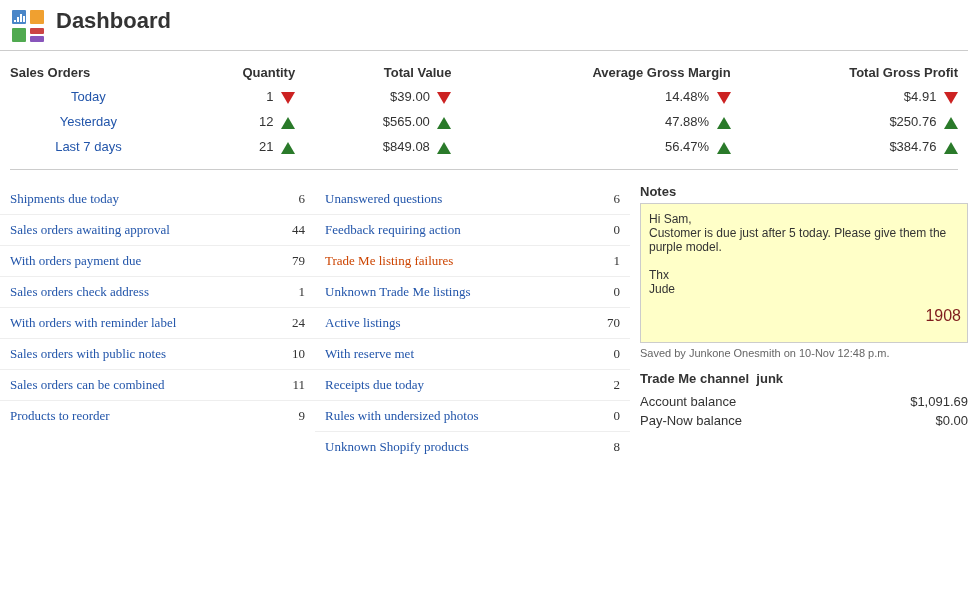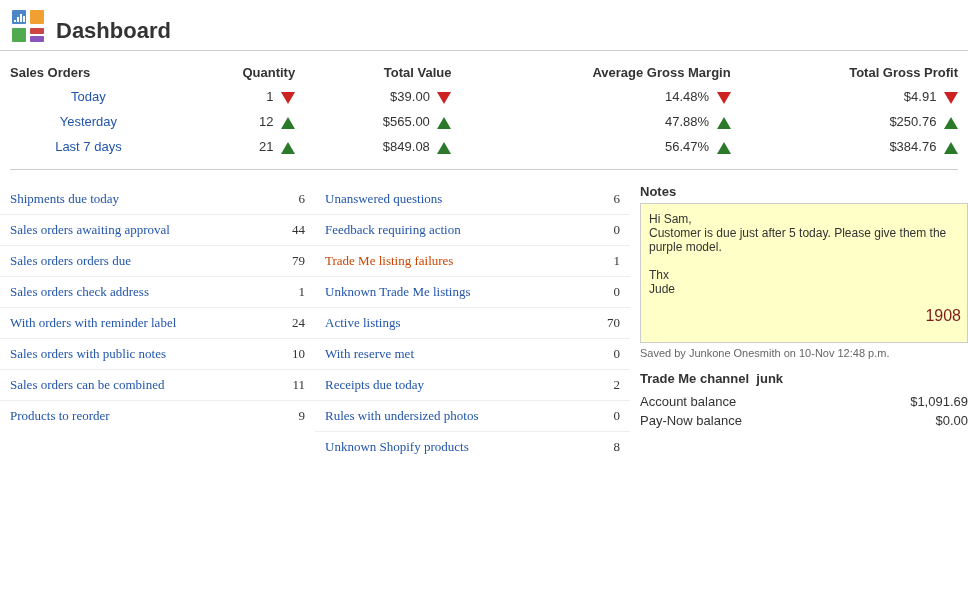--- a/index.html
+++ b/index.html
@@ -1,18 +1,18 @@
 <!DOCTYPE html>
 <html><head>
   <meta charset="utf-8">
   <style>
     * { box-sizing: border-box; margin: 0; padding: 0; }
     body { font-family: Arial, sans-serif; font-size: 13px; background: #fff; color: #333; width: 968px; }
 
-    .header { display: flex; align-items: flex-end; padding: 8px 18px 6px 10px; border-bottom: 1px solid #ccc; }
+    .header { display: flex; align-items: flex-start; padding: 8px 18px 6px 10px; border-bottom: 1px solid #ccc; }
     .header-icon { width: 36px; height: 36px; margin-right: 10px; }
     .header-title { font-size: 22px; font-weight: bold; color: #333; }
 
     .sales-table { width: 100%; border-collapse: collapse; margin: 10px 0; }
     .sales-table th { font-weight: bold; color: #333; padding: 4px 10px; text-align: right; font-size: 13px; }
     .sales-table th:first-child { text-align: left; }
     .sales-table td { padding: 5px 10px; text-align: right; font-size: 13px; }
     .sales-table td:first-child { text-align: center; color: #2255aa; }
 
     .arrow-up { display: inline-block; width: 0; height: 0; border-left: 7px solid transparent; border-right: 7px solid transparent; border-bottom: 12px solid #2a7a2a; margin-left: 4px; vertical-align: middle; }
@@ -104,21 +104,21 @@
   <div class="left-panel" id="left-kpi-panel">
       <div class="kpi-row">
       <span class="kpi-label" style="cursor:pointer">Shipments due today</span>
       <span class="kpi-value">6</span>
     </div>
       <div class="kpi-row">
       <span class="kpi-label" style="cursor:pointer">Sales orders awaiting approval</span>
       <span class="kpi-value">44</span>
     </div>
       <div class="kpi-row">
-      <span class="kpi-label" style="cursor:pointer">Sales orders orders due</span>
+      <span class="kpi-label" style="cursor:pointer">With orders payment due</span>
       <span class="kpi-value">79</span>
     </div>
       <div class="kpi-row">
       <span class="kpi-label" style="cursor:pointer">Sales orders check address</span>
       <span class="kpi-value">1</span>
     </div>
       <div class="kpi-row">
       <span class="kpi-label" style="cursor:pointer">With orders with reminder label</span>
       <span class="kpi-value">24</span>
     </div>

